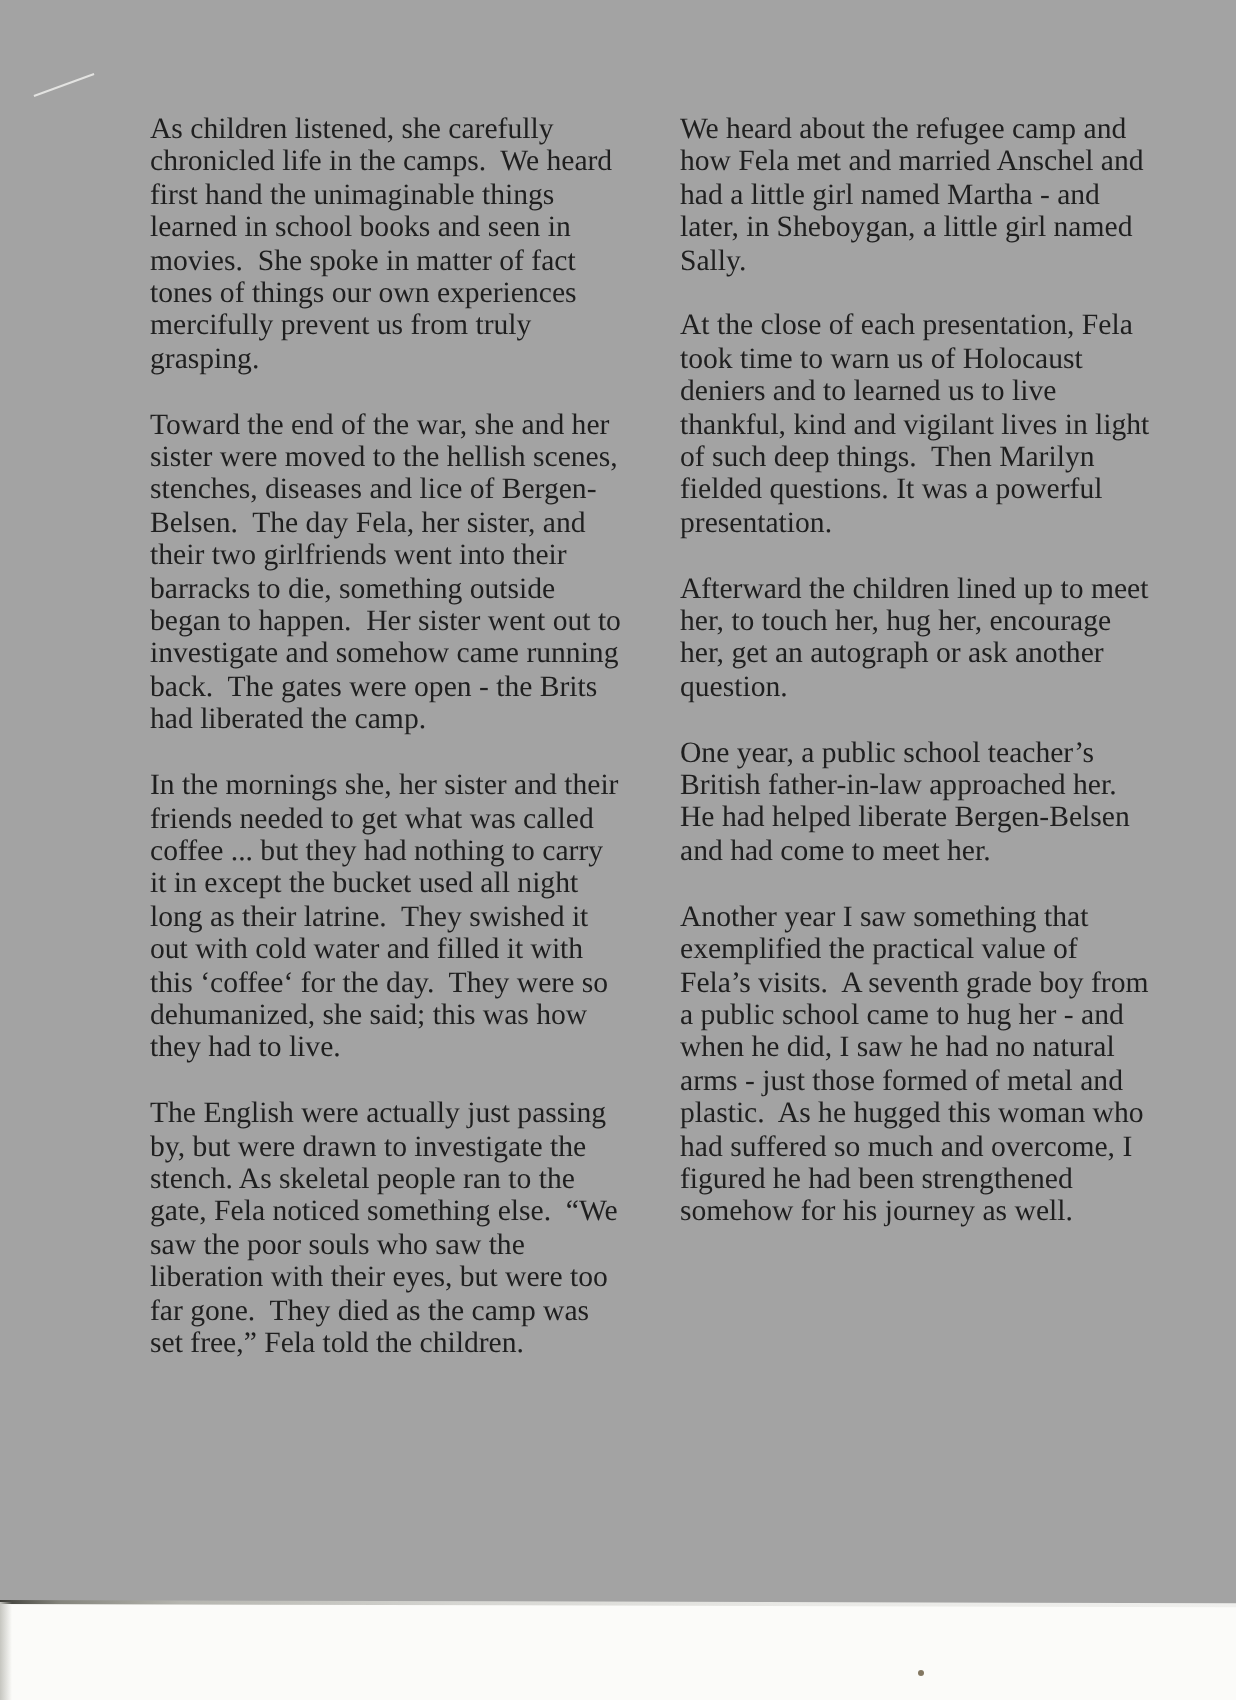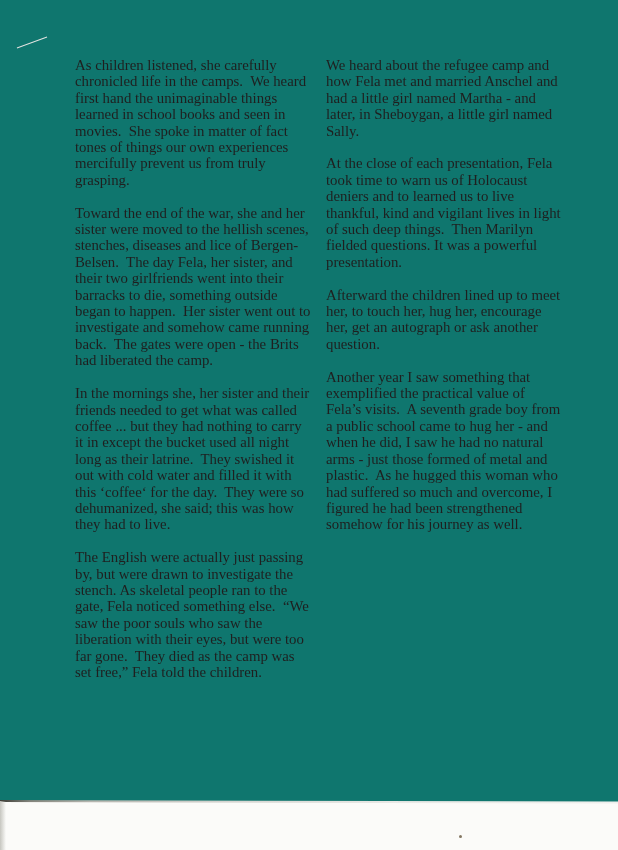--- a/index.html
+++ b/index.html
@@ -4,35 +4,35 @@
 <style>
   html, body {
     margin: 0;
     padding: 0;
     background: #ffffff;
   }
   .page {
     position: relative;
     width: 618px;
     height: 850px;
-    background: #0f766e;
+    background: #a3a3a3;
     overflow: hidden;
     font-family: "Liberation Serif", serif;
     color: #1f1f1f;
   }
   .col {
     position: absolute;
     top: 57px;
     width: 237px;
     font-size: 14.8px;
     line-height: 16.4px;
     text-align: left;
   }
   .col-left  { left: 75px; }
-  .col-right { left: 326px; font-family: Liberation Serif, serif; }
+  .col-right { left: 340px; font-family: Liberation Serif, serif; }
   .col p {
     margin: 0 0 16.4px 0;
     white-space: pre-wrap;
   }
   
   .scratch-topleft {
     position: absolute;
     left: 16px;
     top: 42px;
     width: 32px;
@@ -89,20 +89,21 @@
     <p>As children listened, she carefully chronicled life in the camps.  We heard first hand the unimaginable things learned in school books and seen in movies.  She spoke in matter of fact tones of things our own experiences mercifully prevent us from truly grasping.</p>
     <p>Toward the end of the war, she and her sister were moved to the hellish scenes, stenches, diseases and lice of Bergen-Belsen.  The day Fela, her sister, and their two girlfriends went into their barracks to die, something outside began to happen.  Her sister went out to investigate and somehow came running back.  The gates were open - the Brits had liberated the camp.</p>
     <p>In the mornings she, her sister and their friends needed to get what was called coffee ... but they had nothing to carry it in except the bucket used all night long as their latrine.  They swished it out with cold water and filled it with this ‘coffee‘ for the day.  They were so dehumanized, she said; this was how they had to live.</p>
     <p>The English were actually just passing by, but were drawn to investigate the stench. As skeletal people ran to the gate, Fela noticed something else.  “We saw the poor souls who saw the liberation with their eyes, but were too far gone.  They died as the camp was set free,” Fela told the children.</p>
   </div>
 
   <div class="col col-right">
     <p>We heard about the refugee camp and how Fela met and married Anschel and had a little girl named Martha - and later, in Sheboygan, a little girl named Sally.</p>
     <p>At the close of each presentation, Fela took time to warn us of Holocaust deniers and to learned us to live thankful, kind and vigilant lives in light of such deep things.  Then Marilyn fielded questions. It was a powerful presentation.</p>
     <p>Afterward the children lined up to meet her, to touch her, hug her, encourage her, get an autograph or ask another question.</p>
+    <p>One year, a public school teacher’s British father-in-law approached her. He had helped liberate Bergen-Belsen and had come to meet her.</p>
     <p>Another year I saw something that exemplified the practical value of Fela’s visits.  A seventh grade boy from a public school came to hug her - and when he did, I saw he had no natural arms - just those formed of metal and plastic.  As he hugged this woman who had suffered so much and overcome, I figured he had been strengthened somehow for his journey as well.</p>
   </div>
 
   <div class="bottom-tint"></div>
   <div class="bottom-edge-line"></div>
   <div class="corner-shadow-left"></div>
   <div class="speck"></div>
 
 </div>
 

